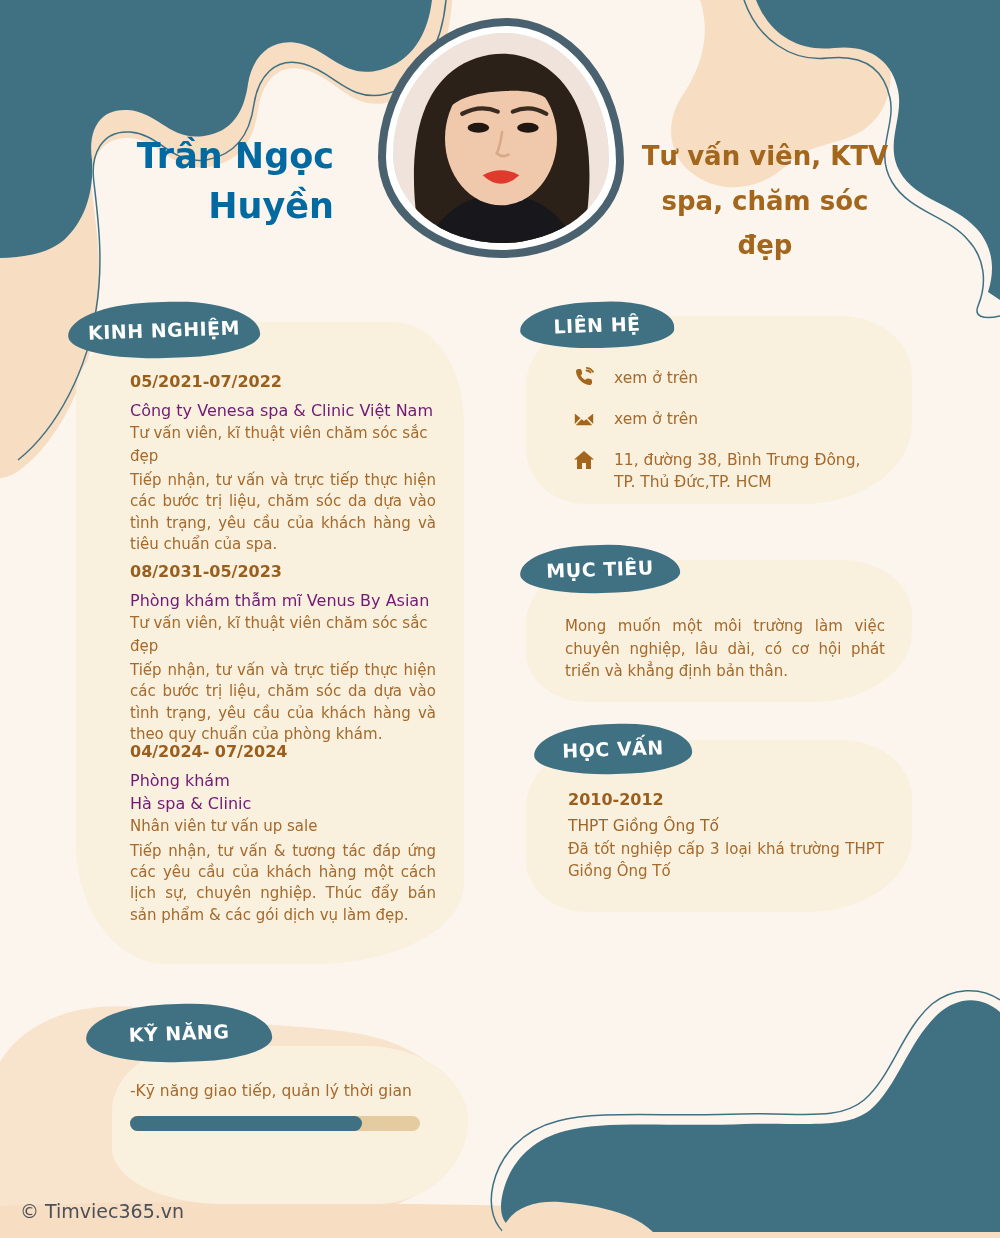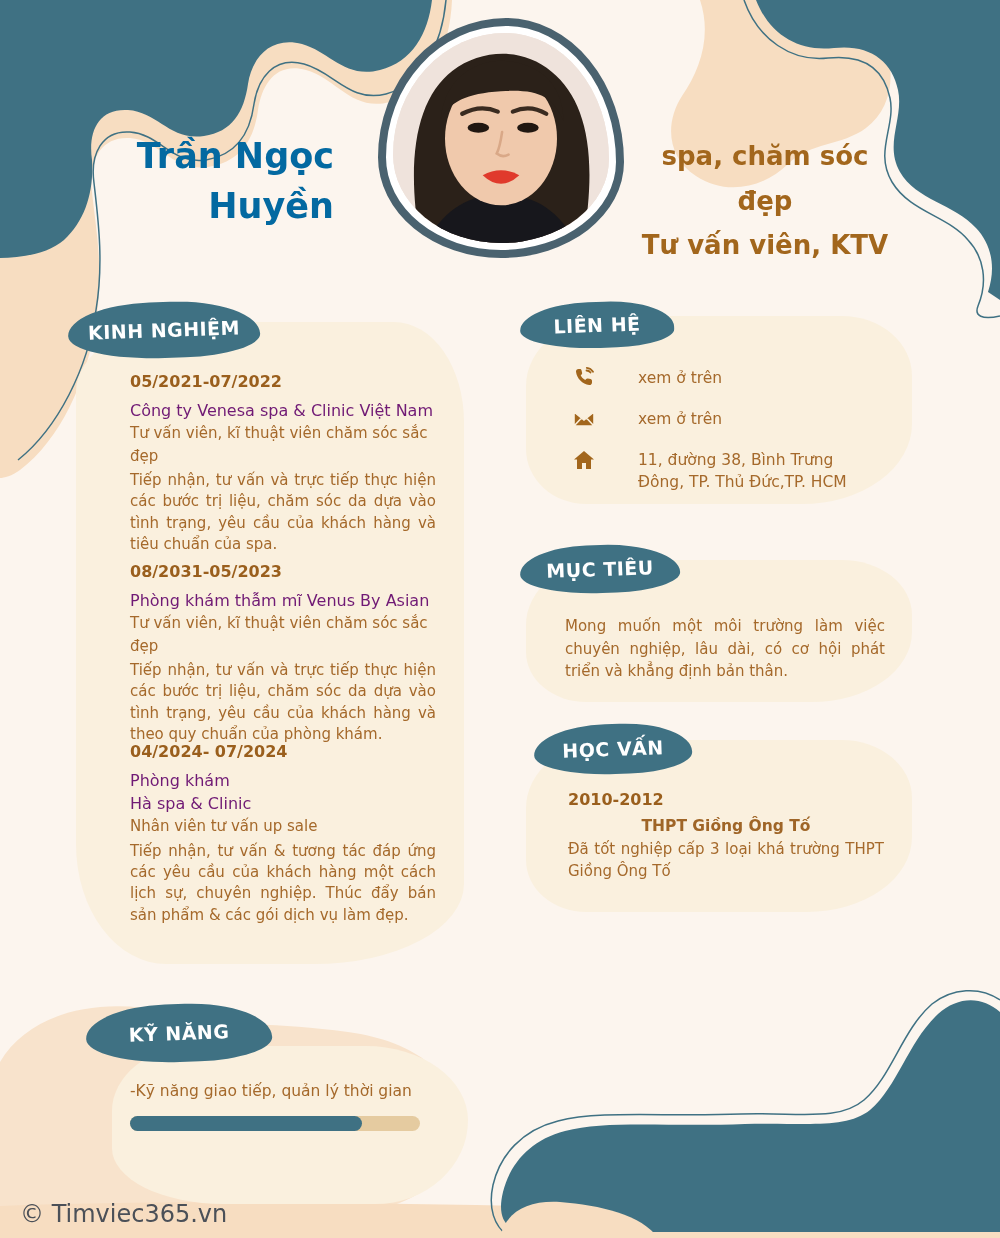--- a/index.html
+++ b/index.html
@@ -68,48 +68,48 @@
   
   .entry { position:absolute; left:130px; width:306px; z-index:3; }
   .entry-1 { top:372px; } .entry-2 { top:562px; } .entry-3 { top:742px; }
   .date { color:#9A5F1D; font-weight:bold; font-size:16px; margin-bottom:8px; }
   .company { color:#701a75; font-size:16px; font-weight:500; line-height:1.45; }
   .role { color:#A5692B; font-size:15px; line-height:1.5; }
   .desc { color:#A5692B; font-size:15px; line-height:1.42; text-align:justify; margin-top:3px; }
 
   
   .contact-rows { position:absolute; left:572px; top:366px; width:300px; z-index:3; }
-  .contact-row { display:flex; align-items:flex-start; margin-bottom:17px;gap:24px; }
+  .contact-row { display:flex; align-items:flex-start; margin-bottom:17px; }
   .contact-icon { width:24px; height:24px; flex:0 0 24px; margin-right:18px; }
   .contact-text { color:#A5692B; font-size:15.5px; line-height:1.45; padding-top:1px; }
 
   
   .objective-text {
     position:absolute; left:565px; top:615px; width:320px; z-index:3;
     color:#A5692B; font-size:15px; line-height:1.5; text-align:justify;
   }
   .education-block { position:absolute; left:568px; top:790px; width:316px; z-index:3; }
   .edu-period { color:#9A5F1D; font-weight:bold; font-size:16px; margin-bottom:8px; }
-  .edu-school { color:#9F6527; font-size:15.5px; font-weight:700; margin-bottom:4px;text-align:center; }
+  .edu-school { color:#9F6527; font-size:15.5px; font-weight:400; margin-bottom:4px; }
   .edu-desc { color:#A5692B; font-size:15px; line-height:1.45; text-align:justify; }
 
   
   .skill-label {
     position:absolute; left:130px; top:1082px; width:320px; z-index:3;
     color:#A5692B; font-size:15.5px;
   }
   .skill-track {
     position:absolute; left:130px; top:1116px; width:290px; height:15px; z-index:3;
     background:#E5CBA0; border-radius:8px;
   }
   .skill-fill { height:100%; background:#3F7183; border-radius:8px; }
 
   .footer {
     position:absolute; left:20px; top:1200px; z-index:3;
-    color:#4B5058; font-size:24px;
+    color:#4B5058; font-size:19px;
   }
 </style>
 </head>
 <body>
 
 <svg class="bg" width="1000" height="1238" viewBox="0 0 1000 1238" xmlns="http://www.w3.org/2000/svg" aria-hidden="true">
 
   <path fill="#F7DDC1" d="M0,0 L452,0 C450,48 430,92 390,102 C352,112 336,78 306,70 C276,62 262,84 258,110 C254,140 240,162 208,167 C172,172 160,140 130,138 C100,136 88,162 92,192 C96,230 104,270 96,320 C88,380 60,440 20,470 C12,476 4,478 0,478 Z"></path>
   <path fill="none" stroke="#3F7183" stroke-width="1.5" d="M446,0 C442,42 424,84 386,94 C350,103 334,72 304,64 C274,56 258,78 254,104 C250,134 236,155 206,160 C172,165 160,134 130,132 C102,130 90,154 94,183 C98,218 104,262 96,310 C88,368 58,428 18,460"></path>
 
@@ -149,22 +149,22 @@
       <ellipse cx="79" cy="88" rx="10" ry="4.6" fill="#211711"></ellipse>
       <ellipse cx="125" cy="88" rx="10" ry="4.6" fill="#211711"></ellipse>
       <path d="M101,92 Q99,106 96,112 Q101,116 107,113" stroke="#D9A887" stroke-width="2.4" fill="none" stroke-linecap="round"></path>
       <path d="M83,132 Q100,123 117,132 Q100,148 83,132 Z" fill="#E03A2C"></path>
     </svg>
   </div>
 </div>
 
 <div class="name">Trần Ngọc Huyền</div>
 <div class="job-title">
+  <div>Tư vấn viên, KTV</div>
   <div>spa, chăm sóc đẹp</div>
-  <div>Tư vấn viên, KTV</div>
 </div>
 
 <div class="pill pill-exp">KINH NGHIỆM</div>
 <div class="pill pill-contact">LIÊN HỆ</div>
 <div class="pill pill-objective">MỤC TIÊU</div>
 <div class="pill pill-education">HỌC VẤN</div>
 <div class="pill pill-skills">KỸ NĂNG</div>
 
 <div class="entry entry-1">
   <div class="date">05/2021-07/2022</div>

